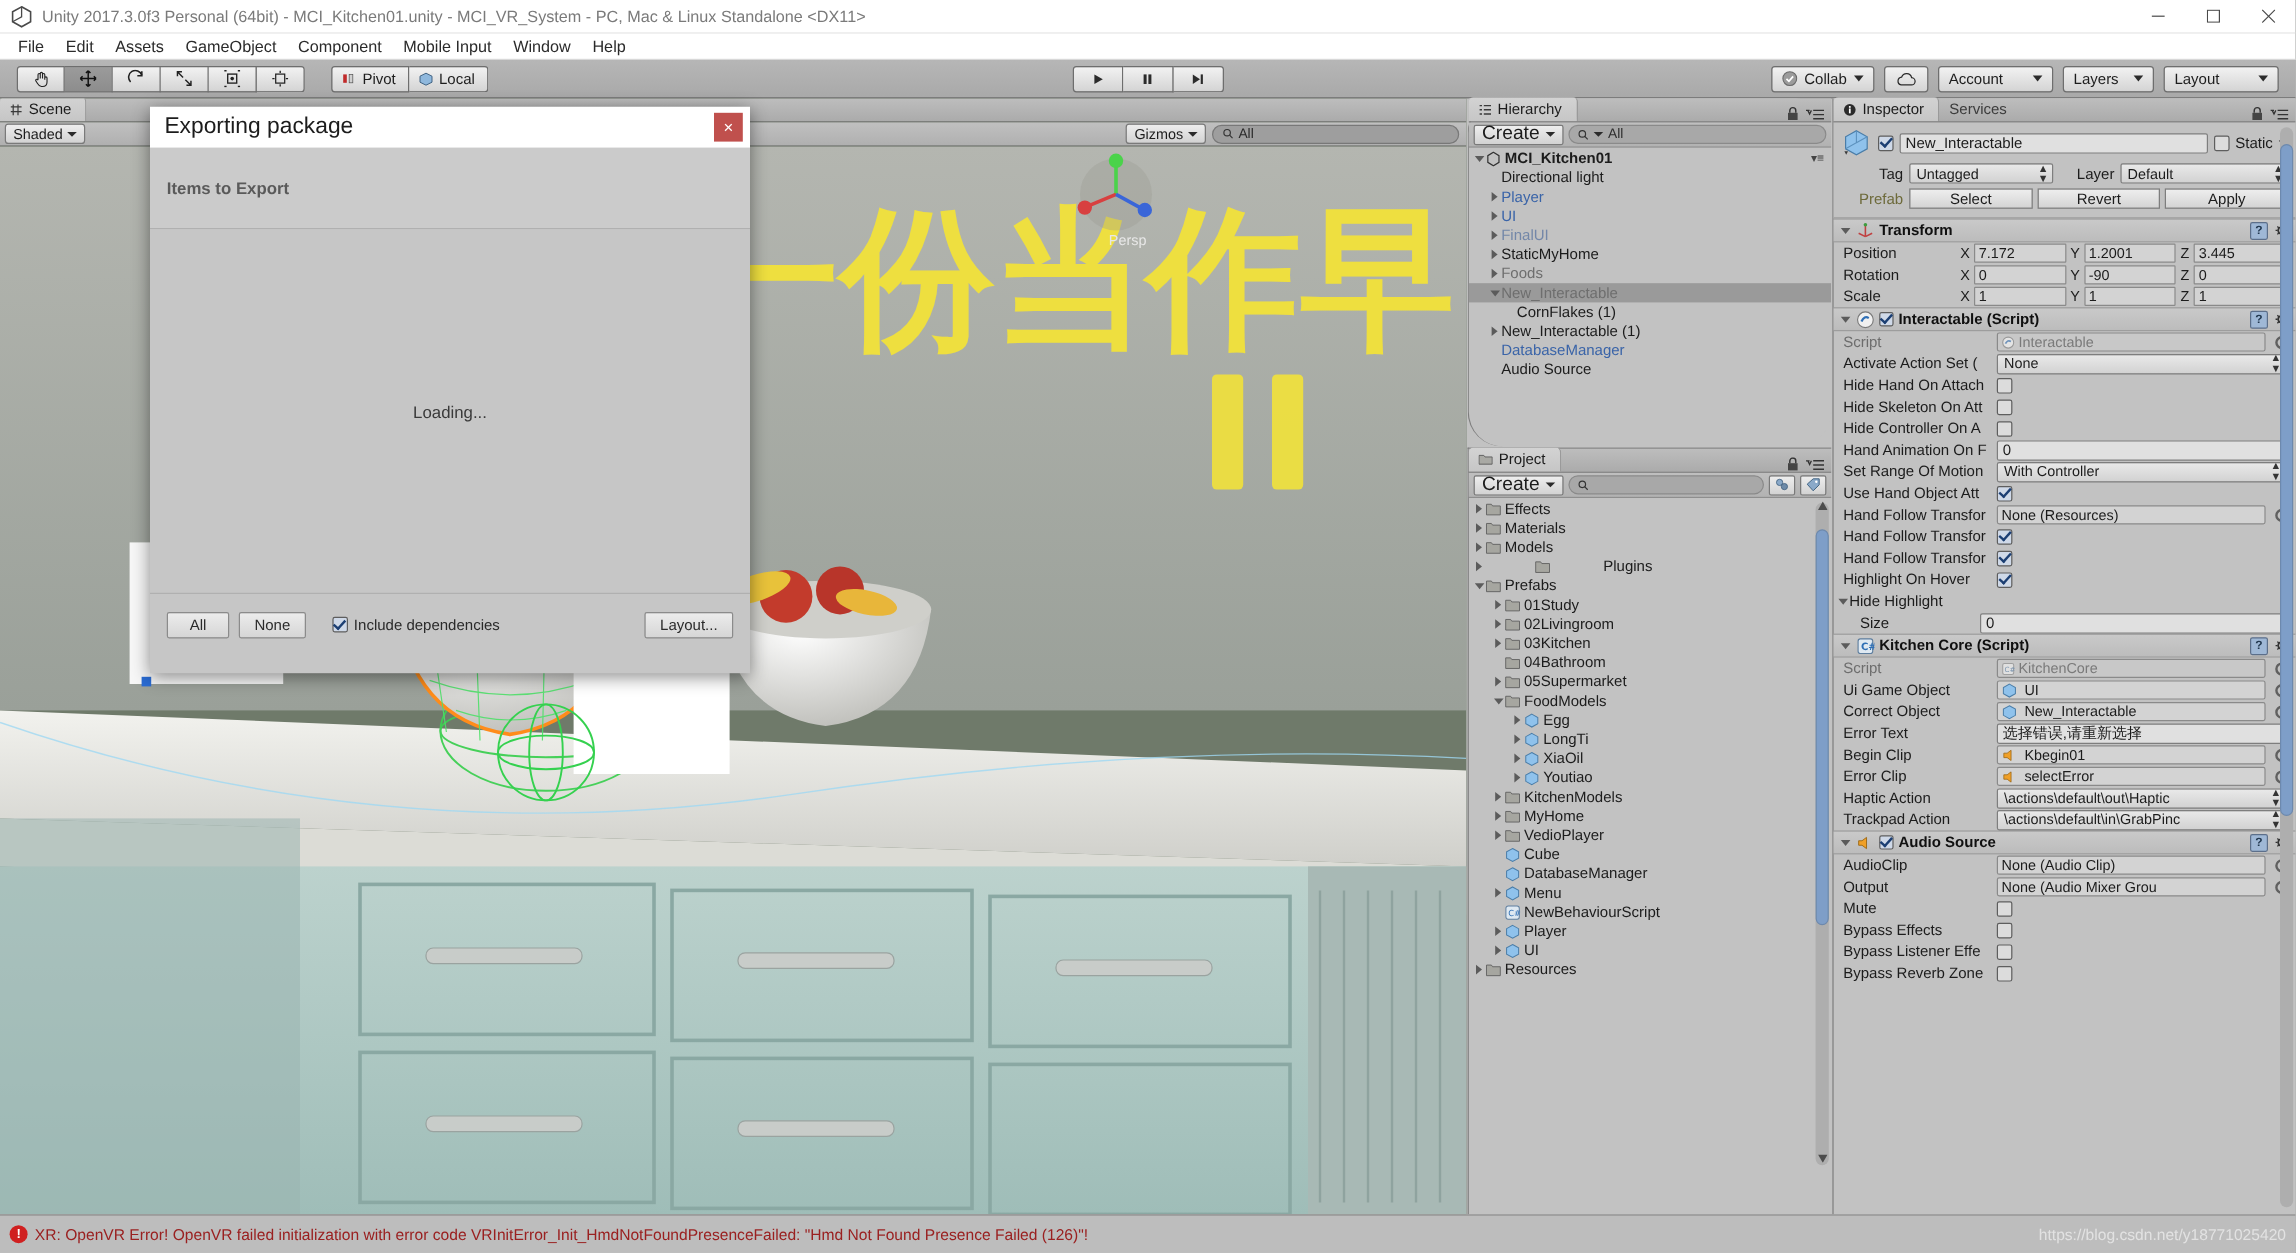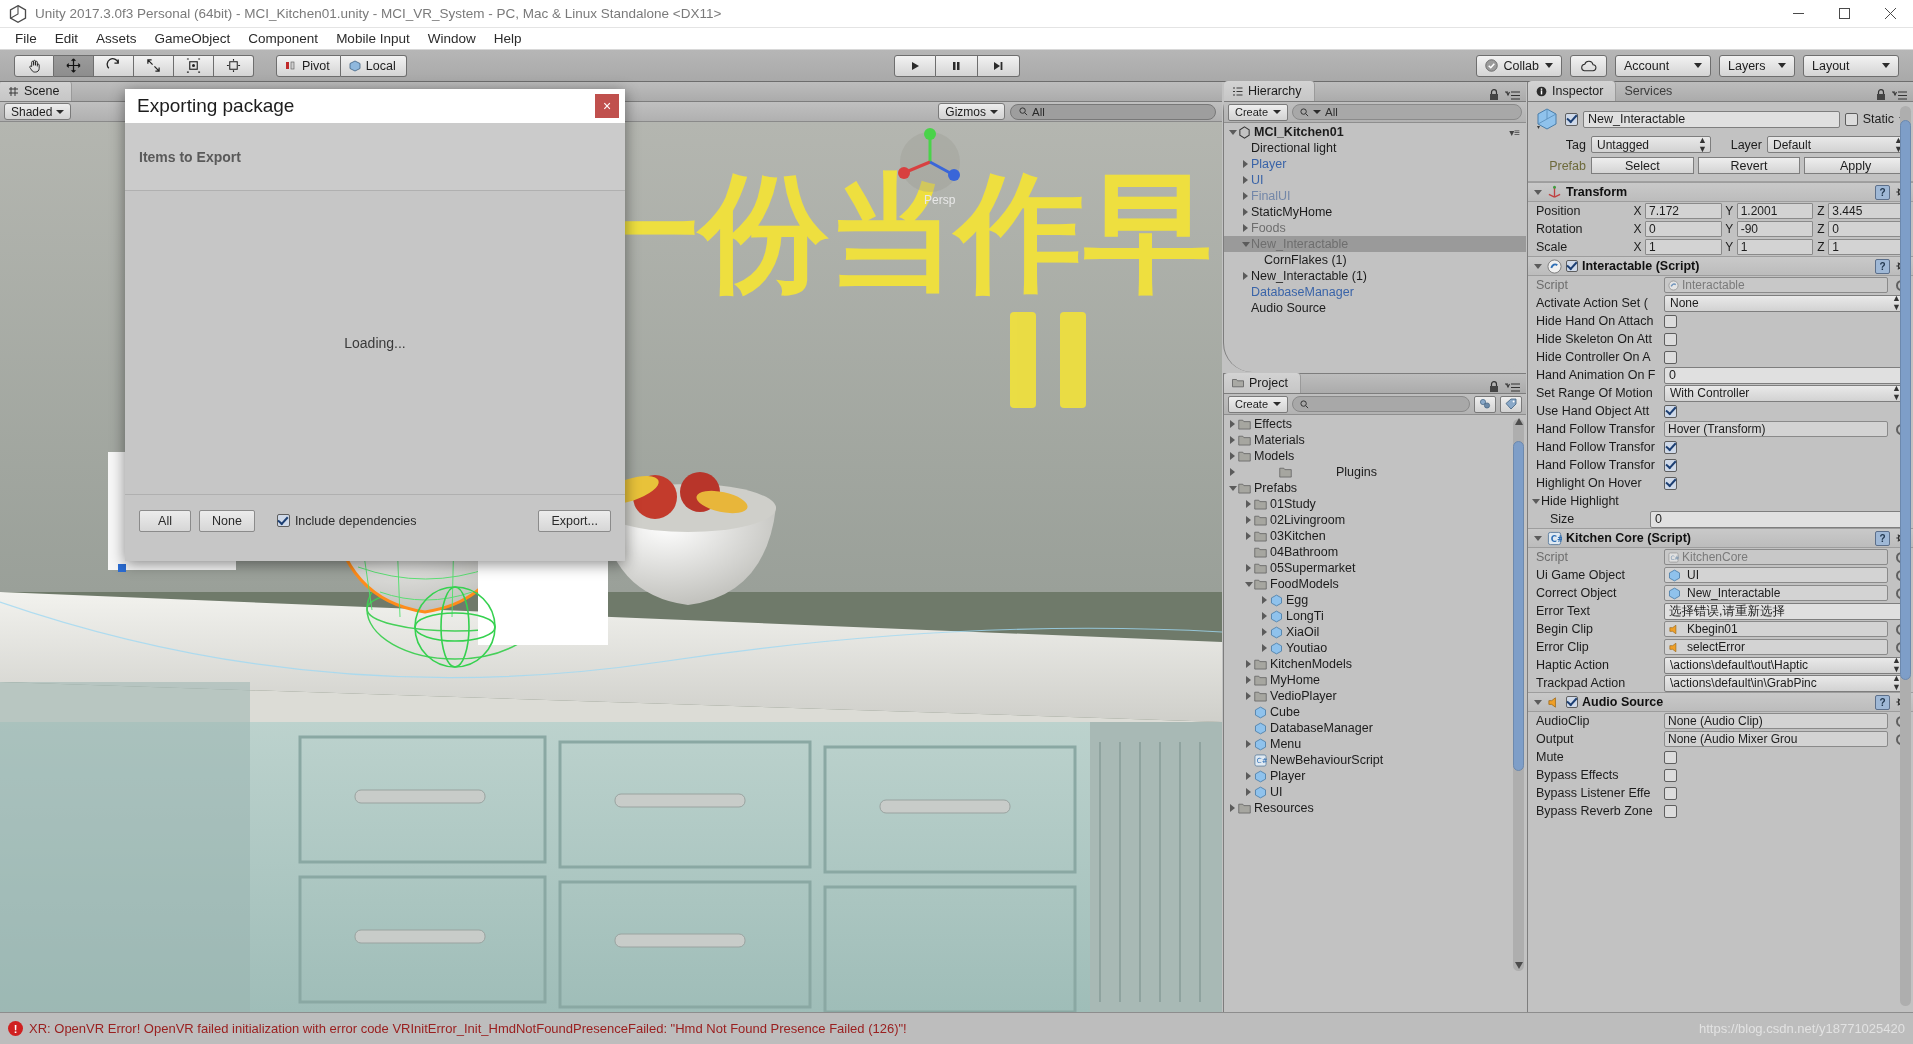--- a/index.html
+++ b/index.html
@@ -129,21 +129,21 @@
   #hierarchy {
     position: absolute; left: 1223px; top: 82px; width: 303px; height: 290px;
     background: #c2c2c2; border-left: 1px solid #7d7d7d; border-radius: 29px;
   }
   .sub-toolbar {
     height: 21px; background: linear-gradient(#bfbfbf,#b2b2b2); display: flex; align-items: center;
     gap: 4px; padding: 0 4px; border-bottom: 1px solid #8e8e8e;
   }
   .create-btn {
     height: 17px; padding: 0 6px; background: linear-gradient(#eee,#d2d2d2); border: 1px solid #7a7a7a;
-    border-radius: 2px; display: flex; align-items: center; gap: 5px; font-size: 11px; color: #1c1c1c;
+    border-radius: 2px; display: flex; align-items: center; gap: 5px; font-size: 16px; color: #1c1c1c;
   }
   .search-pill {
     flex: 1; height: 16px; border-radius: 8px; background: #a8a8a8; border: 1px solid #8a8a8a;
     display: flex; align-items: center; padding: 0 7px; gap: 4px; font-size: 11.5px; color: #2f2f2f;
   }
   .tree { padding-top: 1px; overflow: hidden; }
   .trow {
     height: 16px; display: flex; align-items: center; font-size: 12.5px; color: #1c1c1c;
     white-space: nowrap;
   }
@@ -1136,21 +1136,21 @@
             <span class="updn">▲<br>▼</span>
           </span>
         </div>
         <div class="prop-row">
           <span class="prop-label">Use Hand Object Att</span>
           <span class="chk on"></span>
         </div>
         <div class="prop-row">
           <span class="prop-label">Hand Follow Transfor</span>
           <span class="objfield" style="flex: 1 1 0%; margin-right: 4px;">
-            <span>Hover (Transform)</span>
+            <span>None (Resources)</span>
           </span>
           <span class="ring" style="margin-right: 6px;"></span>
         </div>
         <div class="prop-row">
           <span class="prop-label">Hand Follow Transfor</span>
           <span class="chk on"></span>
         </div>
         <div class="prop-row">
           <span class="prop-label">Hand Follow Transfor</span>
           <span class="chk on"></span>
@@ -1324,21 +1324,21 @@
     <div class="dlg-body">
       <span>Loading...</span>
     </div>
     <div class="dlg-footer">
       <div class="dlg-btn">All</div>
       <div class="dlg-btn">None</div>
       <div class="dlg-dep">
         <span class="chk on"></span>
         <span>Include dependencies</span>
       </div>
-      <div class="dlg-btn dlg-export">Export...</div>
+      <div class="dlg-btn dlg-export">Layout...</div>
     </div>
   </div>
 
   <div id="statusbar">
     <span class="err-dot">!</span>
     <span class="err-text">XR: OpenVR Error! OpenVR failed initialization with error code VRInitError_Init_HmdNotFoundPresenceFailed: "Hmd Not Found Presence Failed (126)"!</span>
     <span class="watermark">https://blog.csdn.net/y18771025420</span>
   </div>
 
 </div>

